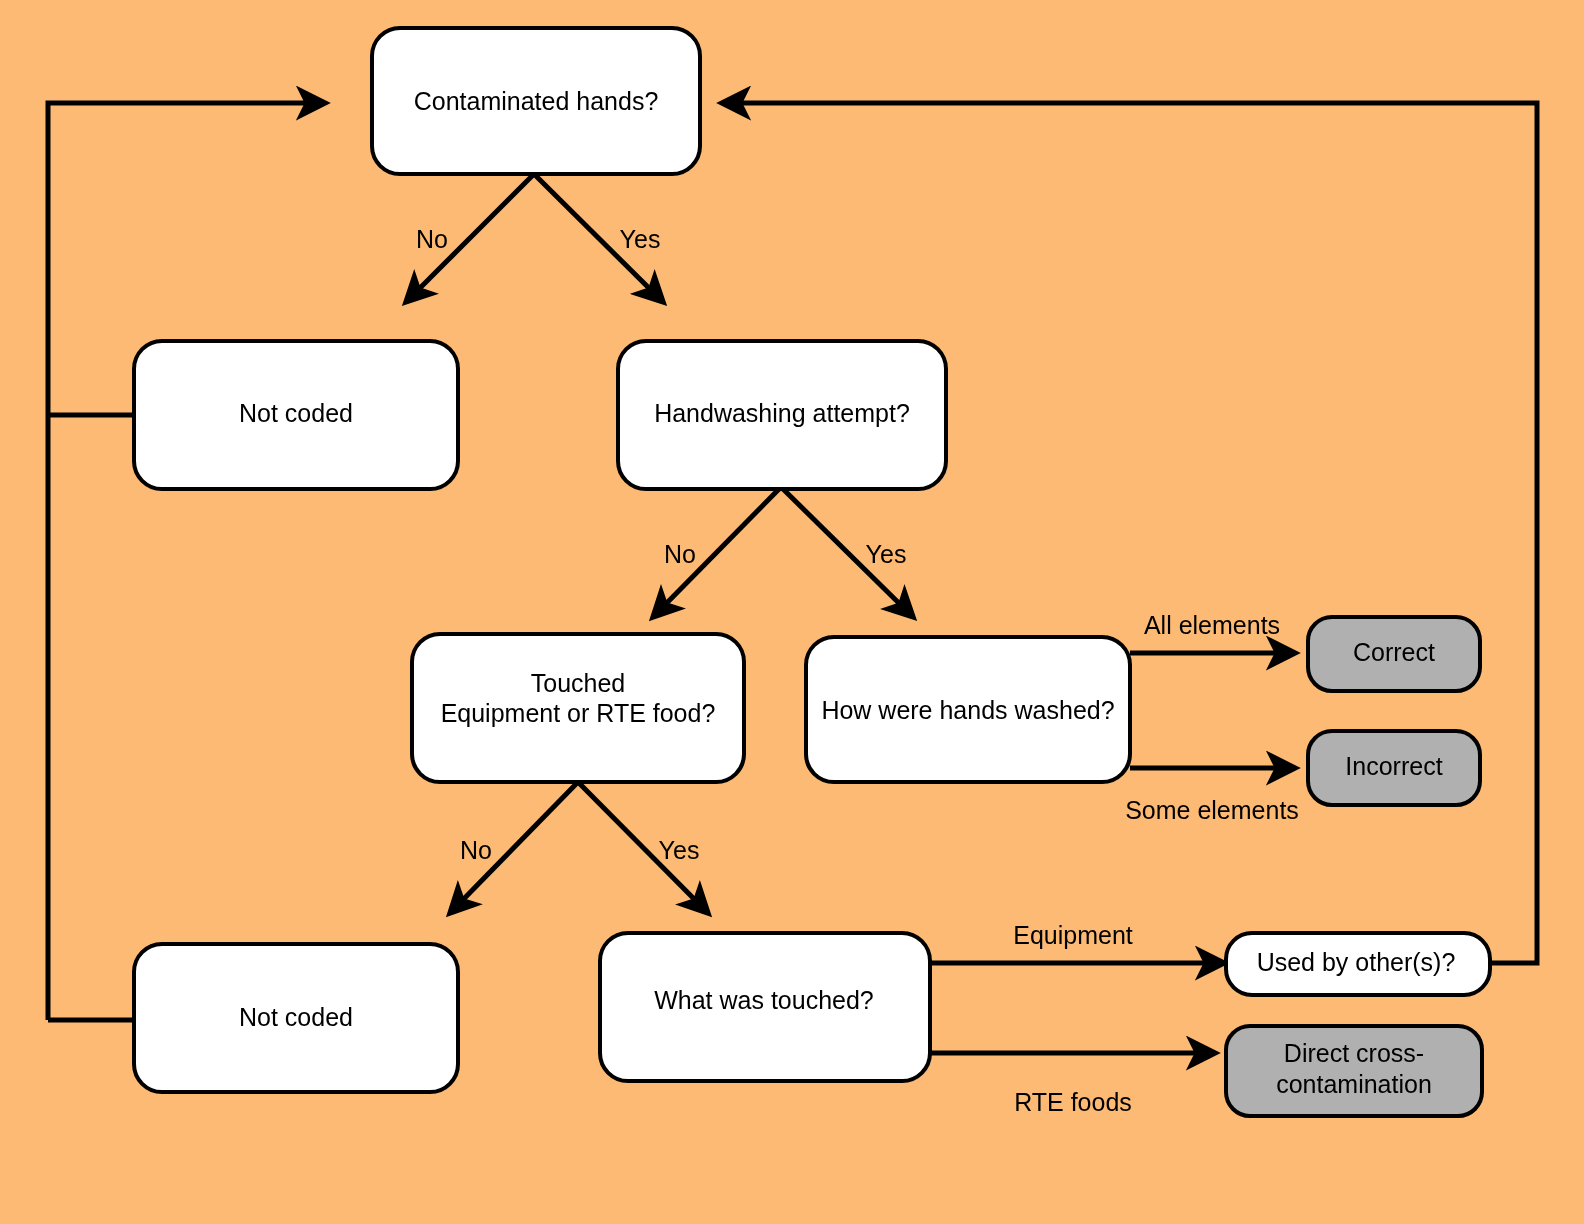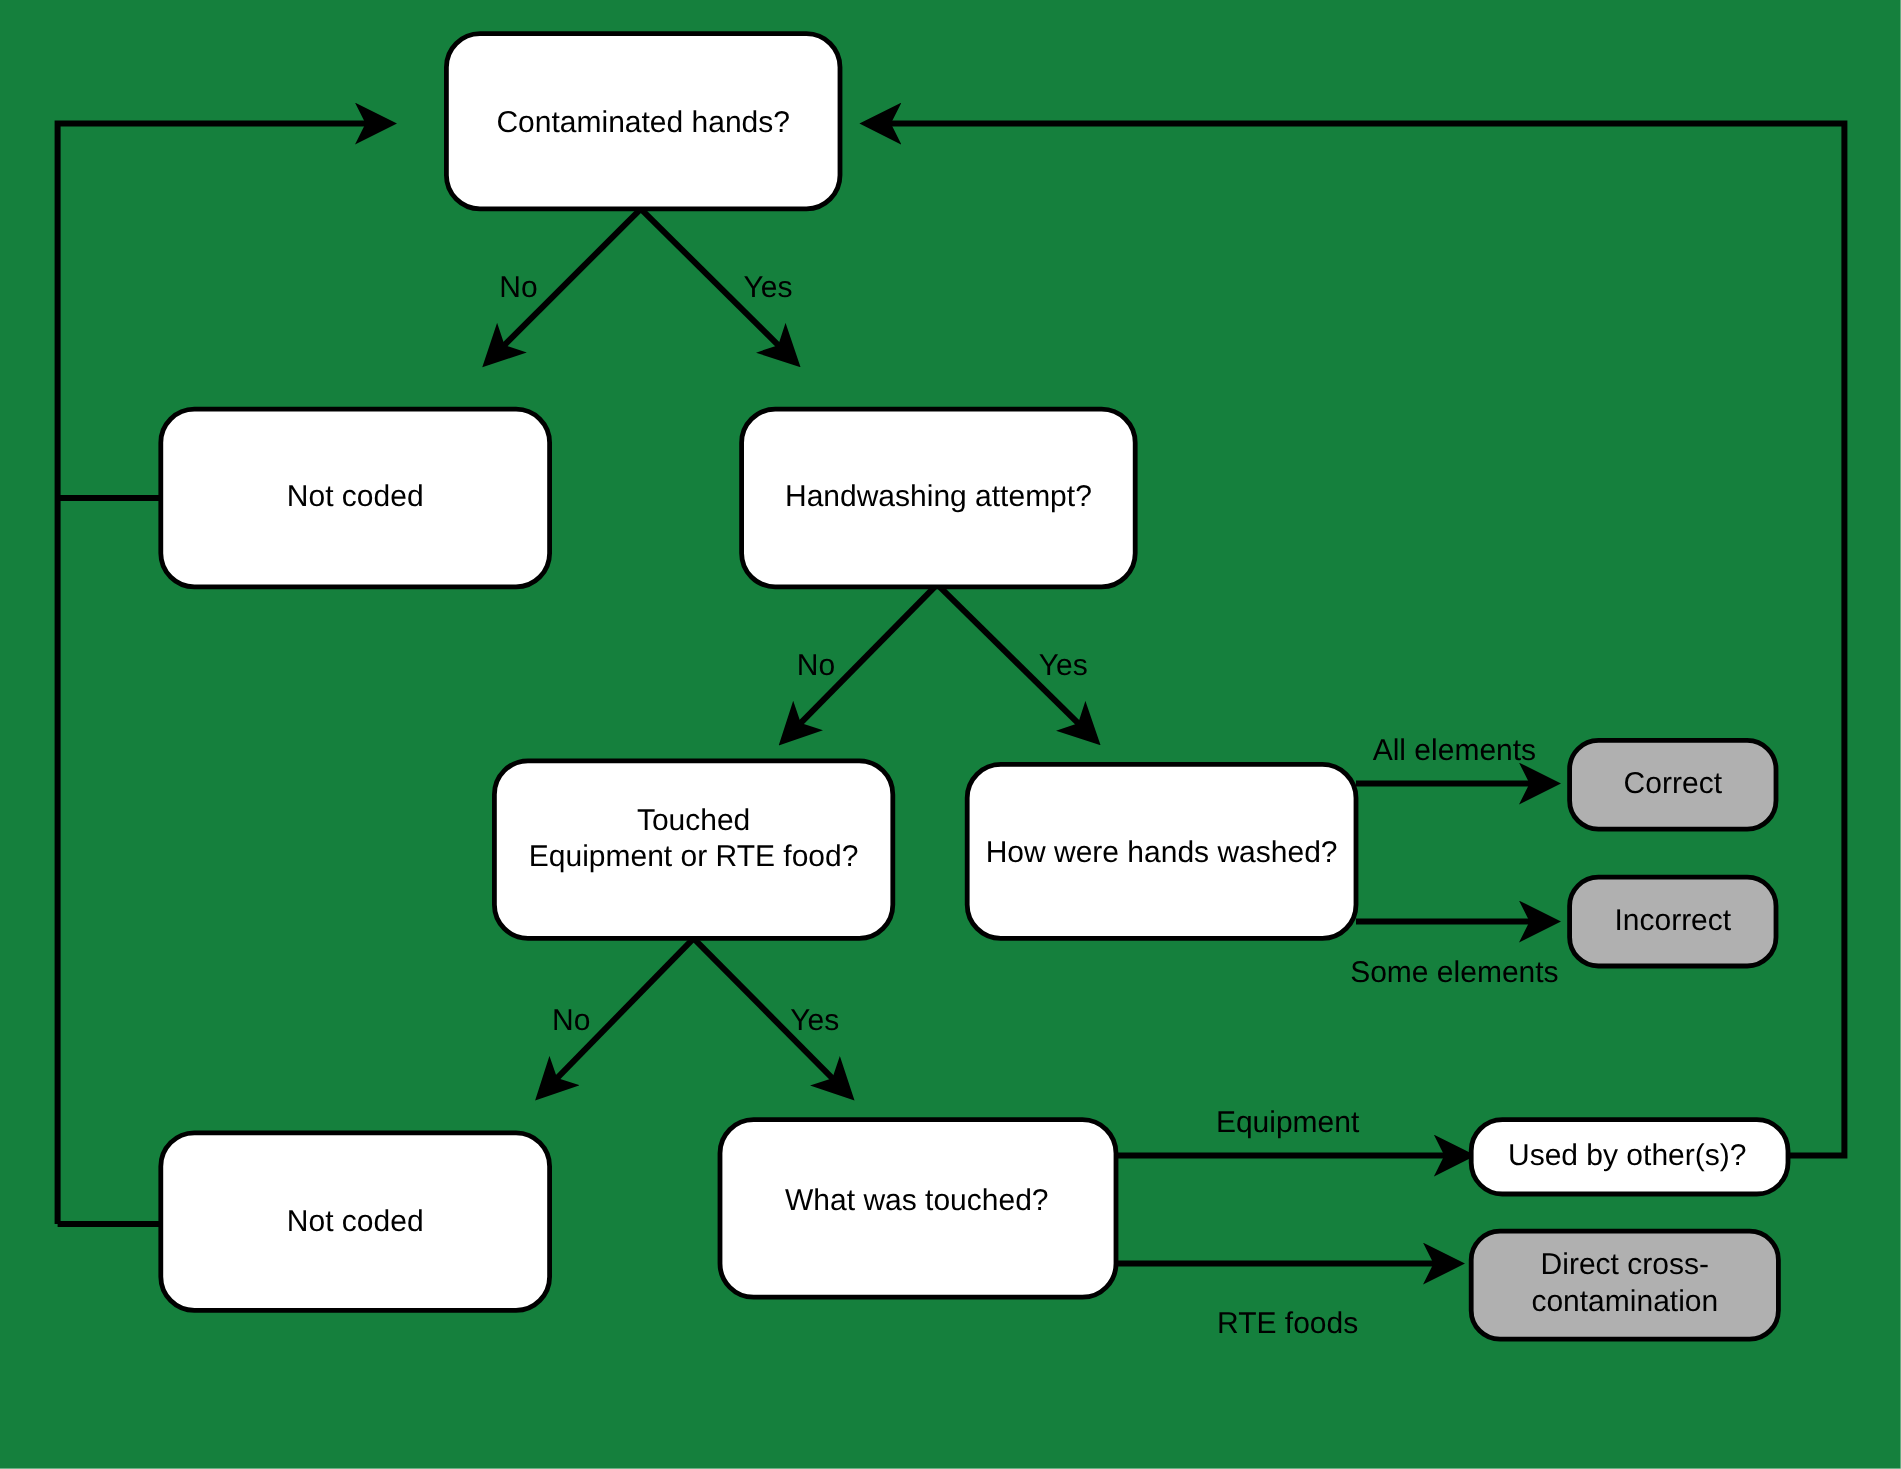--- a/index.html
+++ b/index.html
@@ -4,21 +4,21 @@
 <style>
   html, body {
     margin: 0;
     padding: 0;
     background: #ffffff;
   }
   #canvas {
     position: relative;
     width: 1584px;
     height: 1224px;
-    background: #15803d;
+    background: #fdba74;
     font-family: "Liberation Sans", sans-serif;
   }
   svg.flow {
     position: absolute;
     top: 0;
     left: 0;
     width: 1584px;
     height: 1224px;
   }
   .node-rect {

